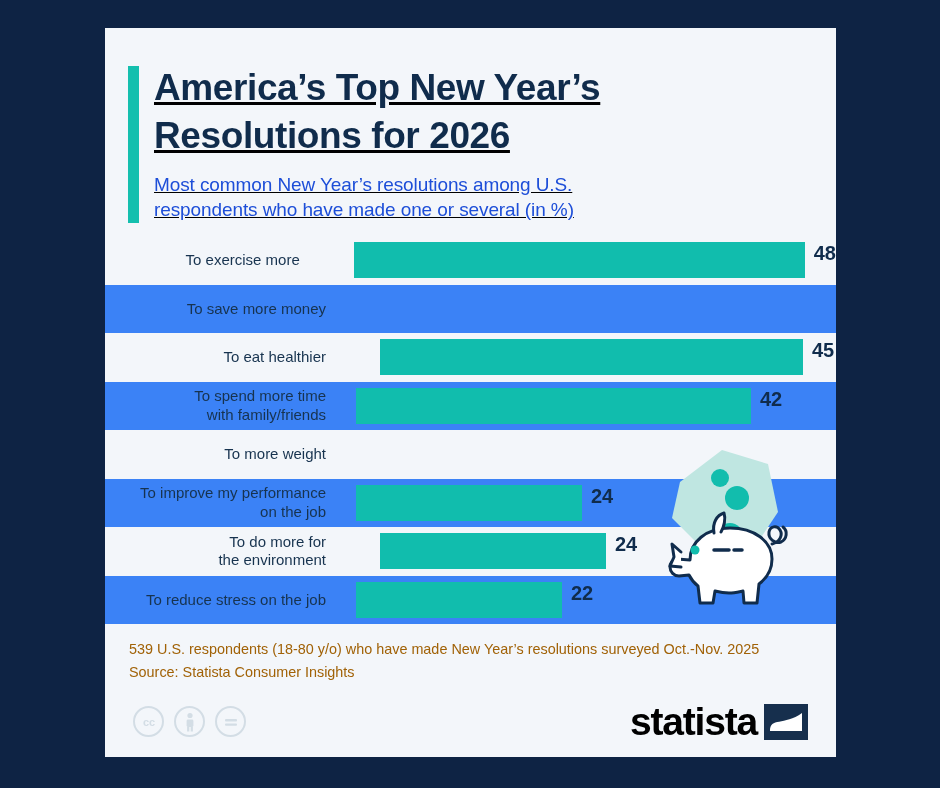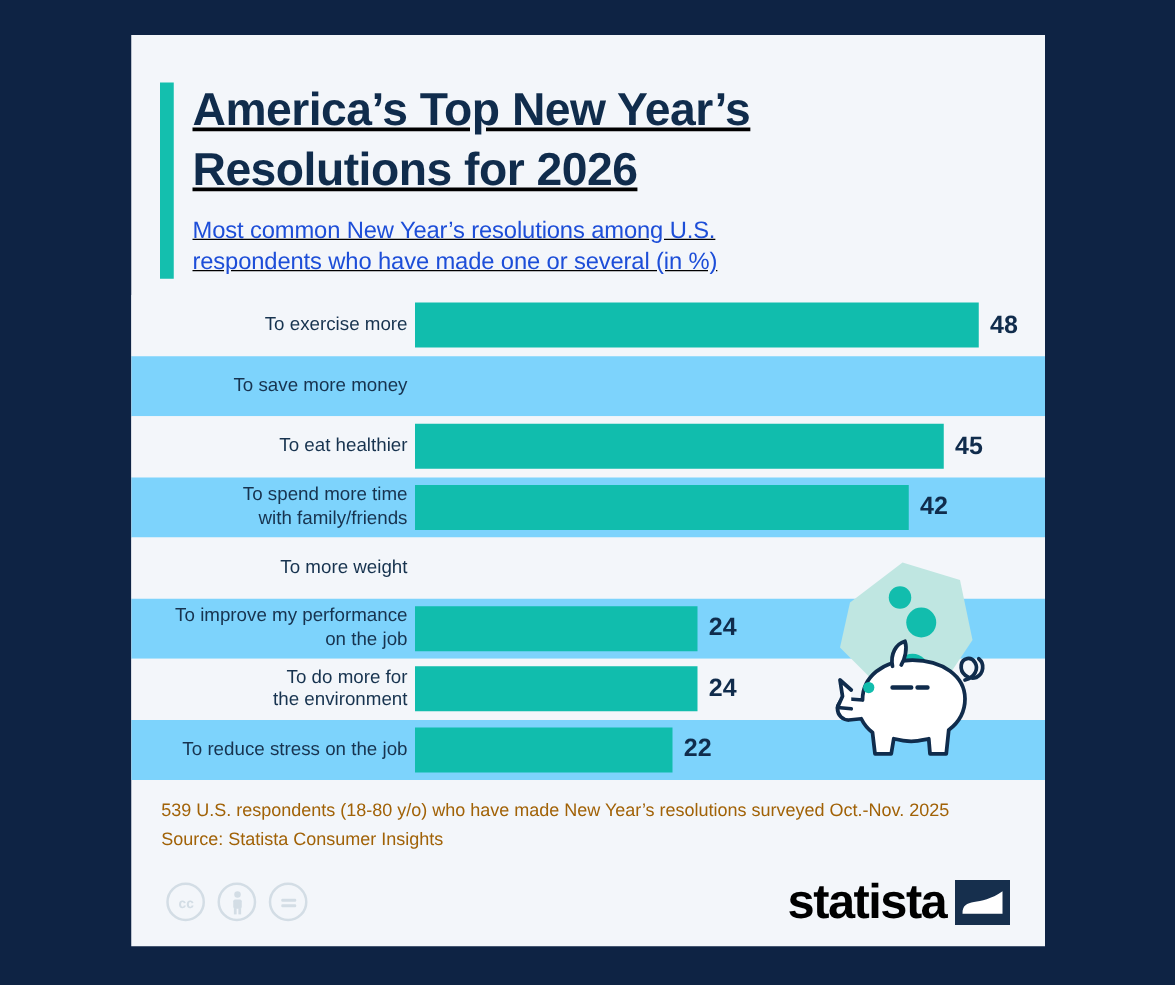--- a/index.html
+++ b/index.html
@@ -67,41 +67,42 @@
   #chart {
     position: relative;
   }
 
   .row {
     position: relative;
     height: 48.5px;
     display: flex;
     align-items: center;
   }
-  .row.odd  { background: #f3f6fa; }
-  .row.even { background: #7dd3fc; }
+  .row.odd  { background: #f3f6fa; gap: 24px; }
+  .row.even { background: #3b82f6; }
 
   .row-label {
     width: 222px;
     margin-left: 5px;
     text-align: right;
     padding-right: 6px;
     font-size: 15px;
     line-height: 1.22;
     color: #17334f;
     white-space: pre-line;
     z-index: 3;
     position: relative;
   }
 
   .bar-wrap {
     position: relative;
     display: flex;
-    align-items: center;
+    align-items: flex-start;
     z-index: 3;
+    margin-left: 24px;
   }
 
   .bar {
     height: 36px;
     background: #11bdad;
   }
 
   .bar-value {
     margin-left: 9px;
     font-size: 20px;

